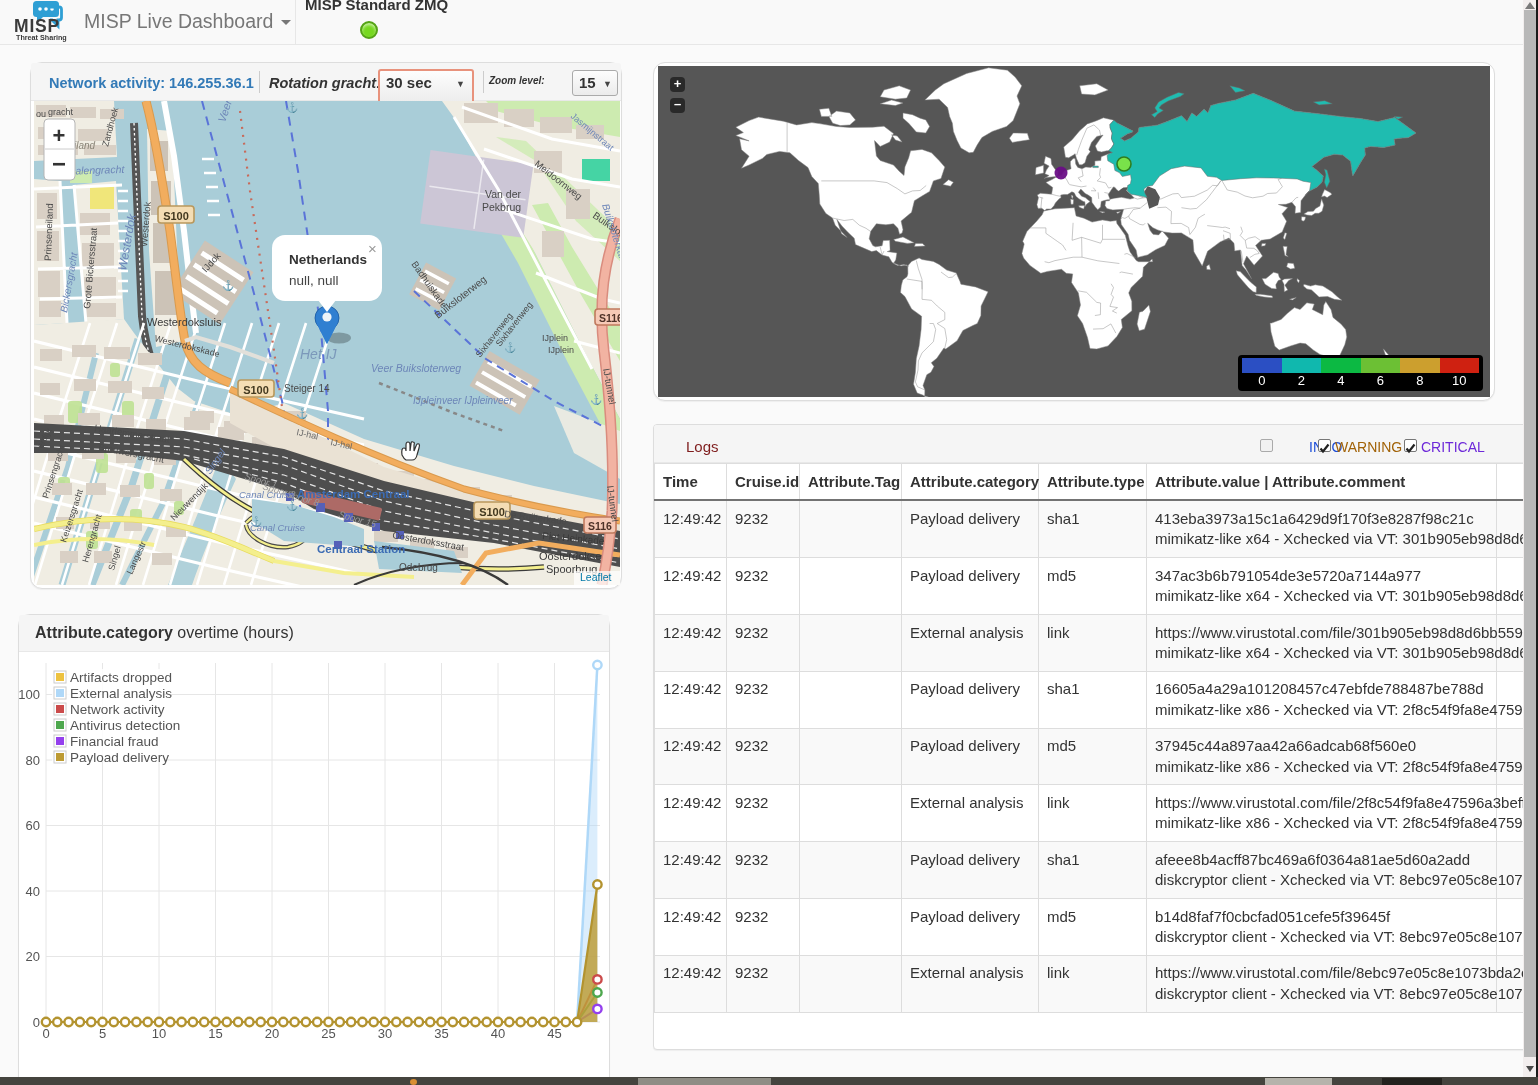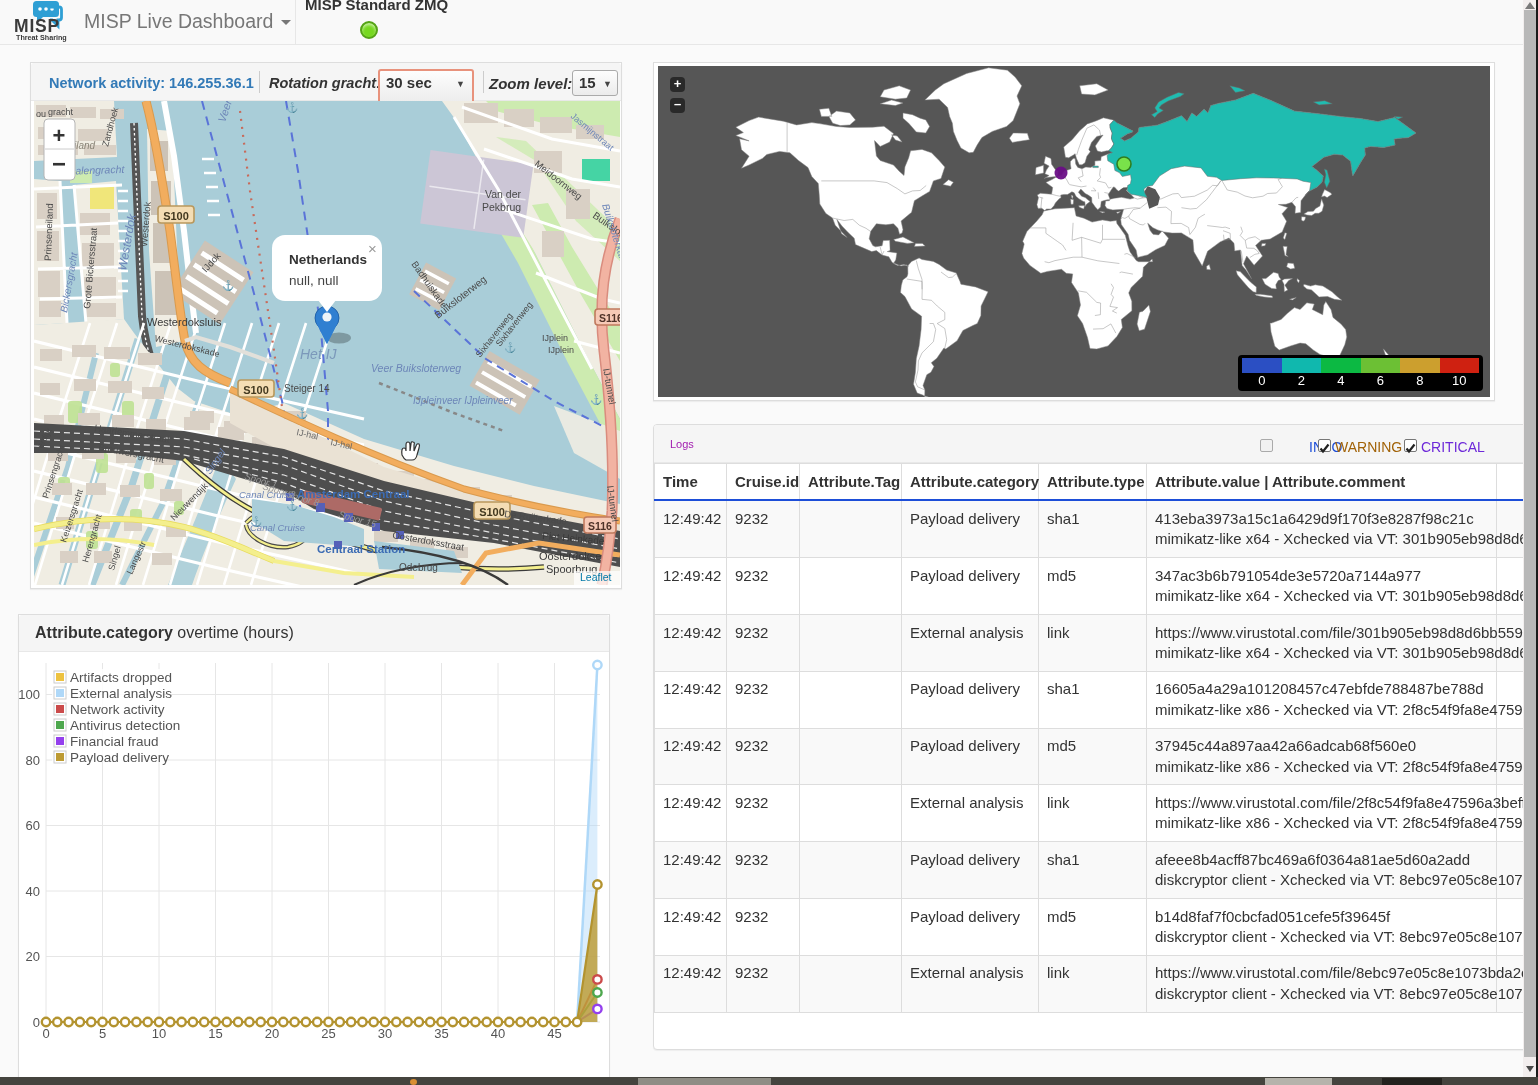--- a/index.html
+++ b/index.html
@@ -1,21 +1,21 @@
 <!DOCTYPE html>
 <html><head><meta charset="utf-8"><style>
 *{margin:0;padding:0;box-sizing:border-box}
 html,body{width:1538px;height:1085px;overflow:hidden;background:#fafafa;
  font-family:"Liberation Sans",sans-serif;}
 .abs{position:absolute}
-.panel{position:absolute;background:#fff;border:1px solid #ddd;border-radius:0;box-shadow:0 1px 1px rgba(0,0,0,.05)}
+.panel{position:absolute;background:#fff;border:1px solid #ddd;border-radius:12px;box-shadow:0 1px 1px rgba(0,0,0,.05)}
 .phead{background:#f5f5f5;border-bottom:1px solid #e8e8e8;border-radius:3px 3px 0 0}
 table.logs{border-collapse:collapse;table-layout:fixed;font-size:15px;color:#333}
 table.logs th,table.logs td{border:1px solid #ddd;vertical-align:top;padding:7.5px 8px;text-align:left;line-height:20.4px;overflow:visible;white-space:nowrap}
-table.logs thead th{border-bottom:2px solid #1d4ed8;font-weight:bold}
+table.logs thead th{border-bottom:2px solid #737373;font-weight:bold}
 table.logs tr.od{background:#f9f9f9}
 </style></head><body>
 
 <div class="abs" style="left:0;top:0;width:1523px;height:45px;background:#f9f9f9;border-bottom:1px solid #e7e7e7">
   <svg class="abs" style="left:10px;top:0" width="80" height="42" viewBox="0 0 80 42">
     <rect x="23" y="1" width="26" height="16" rx="3.5" fill="#2f9fd4"></rect>
     <path d="M27,15 L27,23 L35,15 Z" fill="#2f9fd4"></path>
     <g fill="#fff">
         <circle cx="30" cy="9" r="1.8"></circle>
         <circle cx="36" cy="9" r="1.8"></circle>
@@ -31,21 +31,21 @@
   <div class="abs" style="left:360px;top:21px;width:18px;height:18px;border-radius:50%;background:#77d820;border:2px solid #55a317;box-shadow:inset 0 2px 3px rgba(255,255,255,.6)"></div>
 </div>
 
 <div class="panel" style="left:30px;top:62px;width:592px;height:527px">
  <div class="phead" style="width:100%;height:38px"></div>
  <div class="abs" style="left:18px;top:12px;font-size:14.5px;font-weight:bold;color:#337ab7">Network activity: 146.255.36.1</div>
  <div class="abs" style="left:228px;top:8px;width:1px;height:22px;background:#ccc"></div>
  <div class="abs" style="left:238px;top:12px;font-size:14.5px;font-weight:bold;font-style:italic;color:#333">Rotation gracht:</div>
  <div class="abs" style="left:347px;top:6px;width:96px;height:38px;background:linear-gradient(#fdfdfd,#ebebeb);border:2px solid #e8927c;border-radius:3px;font-size:15px;font-weight:bold;color:#333;padding:3px 6px">30 sec<span style="position:absolute;right:7px;top:8px;font-size:9px;color:#444">▼</span></div>
  <div class="abs" style="left:452px;top:8px;width:1px;height:22px;background:#ccc"></div>
- <div class="abs" style="left:458px;top:12px;font-size:15px;font-weight:bold;font-style:italic;color:#333">Zoom level:</div>
+ <div class="abs" style="left:458px;top:12px;font-size:10px;font-weight:bold;font-style:italic;color:#333">Zoom level:</div>
  <div class="abs" style="left:541px;top:7px;width:46px;height:26px;background:linear-gradient(#fdfdfd,#ebebeb);border:1px solid #aaa;border-radius:3px;font-size:15px;font-weight:bold;color:#333;padding:3px 6px">15<span style="position:absolute;right:5px;top:8px;font-size:9px;color:#444">▼</span></div>
  <div class="abs" style="left:3px;top:38px;width:586px;height:484px;overflow:hidden"><svg width="586" height="484" viewBox="0 0 586 484" font-family="Liberation Sans, sans-serif">
         <rect width="586" height="484" fill="#a9cdd8"></rect>
         <path fill="#f0ede3" d="M0,0 L80,0 L83,56 L0,60 Z"></path>
         <g fill="#d9d0c5">
           <rect x="2" y="4" width="30" height="12"></rect>
           <rect x="36" y="6" width="26" height="11"></rect>
           <rect x="66" y="8" width="24" height="10"></rect>
           <rect x="4" y="26" width="34" height="12"></rect>
           <rect x="44" y="28" width="30" height="12"></rect>
@@ -496,21 +496,21 @@
         <rect x="37" y="84" width="8" height="8" fill="#9440ed"></rect>
         <text x="51" y="92.5" font-size="13.5" fill="#545454">Financial fraud</text>
         <rect x="35" y="98" width="12" height="12" fill="#fff" stroke="#ccc"></rect>
         <rect x="37" y="100" width="8" height="8" fill="#bd9b33"></rect>
         <text x="51" y="108.5" font-size="13.5" fill="#545454">Payload delivery</text>
       </svg></div>
 </div>
 
 <div class="panel" style="left:653px;top:424px;width:905px;height:626px;border-radius:4px">
  <div class="phead" style="width:100%;height:38px"></div>
- <div class="abs" style="left:16px;top:13px;font-size:11px;color:#a21caf">Logs</div>
+ <div class="abs" style="left:32px;top:13px;font-size:15px;color:#7f1d1d">Logs</div>
  <div class="abs" style="left:606px;top:14px;width:13px;height:13px;border:1px solid #aaa;border-radius:2px;background:#f1f1f1"></div>
     <div class="abs" style="left:655px;top:14px;font-size:14px;color:#1d4ed8">INFO</div>
  <div class="abs" style="left:664px;top:14px;width:13px;height:13px;border:1px solid #777;border-radius:2px;background:#fff"><svg width="11" height="11" viewBox="0 0 11 11">
         <path d="M1.5,5.5 L4,8.5 L9.5,1.5" stroke="#222" stroke-width="2.2" fill="none"></path>
       </svg></div>
     <div class="abs" style="left:681px;top:14px;font-size:14px;color:#a16207">WARNING</div>
  <div class="abs" style="left:750px;top:14px;width:13px;height:13px;border:1px solid #777;border-radius:2px;background:#fff"><svg width="11" height="11" viewBox="0 0 11 11">
         <path d="M1.5,5.5 L4,8.5 L9.5,1.5" stroke="#222" stroke-width="2.2" fill="none"></path>
       </svg></div>
     <div class="abs" style="left:767px;top:14px;font-size:14px;color:#6d28d9">CRITICAL</div>

